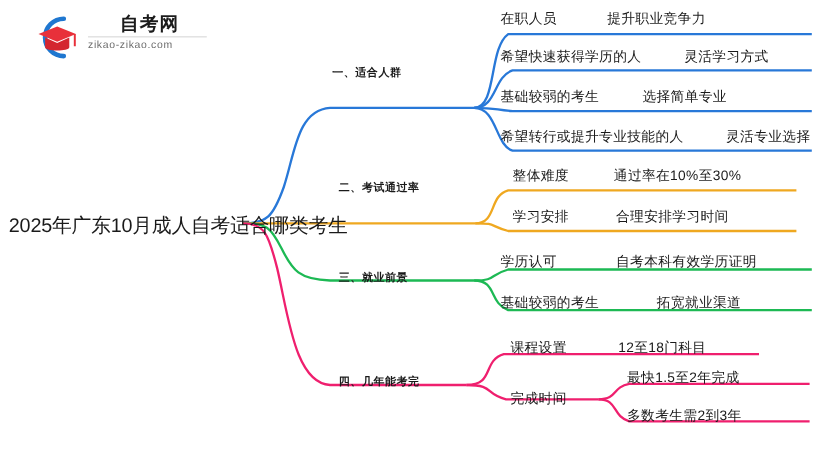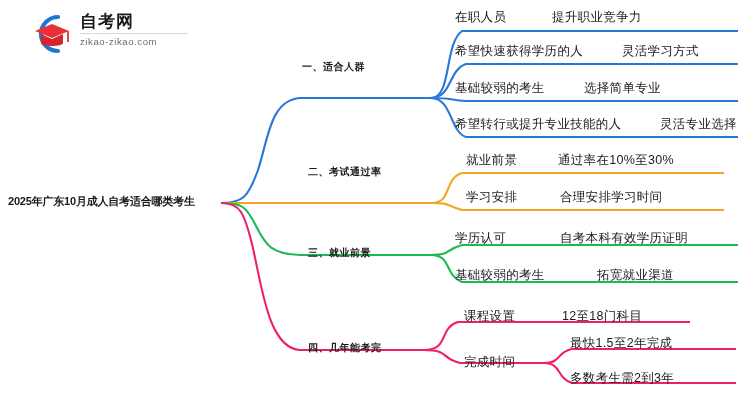--- a/index.html
+++ b/index.html
@@ -48,20 +48,21 @@
     top: 1px;
     width: 112px;
   }
   .logo-cn {
     font-size: 17px;
     font-weight: bold;
     color: #1b1b1b;
     letter-spacing: 1px;
     line-height: 21px;
     white-space: nowrap;
+    text-align: center;
   }
   .logo-rule {
     height: 1px;
     background: #d8d8d8;
     margin: 1px 0 2px 0;
     width: 108px;
   }
   .logo-en {
     font-size: 9.5px;
     color: #6c6c6c;
@@ -70,22 +71,22 @@
   }
 
   
   .node {
     position: absolute;
     white-space: nowrap;
     color: #1a1a1a;
     line-height: 1;
   }
   .root-node {
-    font-size: 11px;
-    font-weight: bold;
+    font-size: 18px;
+    font-weight: normal;
     letter-spacing: -0.2px;
   }
   .branch-node {
     font-size: 10px;
     font-weight: bold;
     letter-spacing: .5px;
   }
   .leaf-key {
     font-size: 12.5px;
     letter-spacing: .3px;
@@ -150,21 +151,21 @@
   <div class="node leaf-val" style="left:622px; top:45px;">灵活学习方式</div>
 
   <div class="node leaf-key" style="left:455px; top:82px;">基础较弱的考生</div>
   <div class="node leaf-val" style="left:584px; top:82px;">选择简单专业</div>
 
   <div class="node leaf-key" style="left:455px; top:118px;">希望转行或提升专业技能的人</div>
   <div class="node leaf-val" style="left:660px; top:118px;">灵活专业选择</div>
 
   <div class="node branch-node" style="left:308px; top:167px;">二、考试通过率</div>
 
-  <div class="node leaf-key" style="left:466px; top:154px;">就业前景</div>
+  <div class="node leaf-key" style="left:466px; top:154px;">整体难度</div>
   <div class="node leaf-val" style="left:558px; top:154px;">通过率在10%至30%</div>
 
   <div class="node leaf-key" style="left:466px; top:191px;">学习安排</div>
   <div class="node leaf-val" style="left:560px; top:191px;">合理安排学习时间</div>
 
   <div class="node branch-node" style="left:308px; top:248px;">三、就业前景</div>
 
   <div class="node leaf-key" style="left:455px; top:232px;">学历认可</div>
   <div class="node leaf-val" style="left:560px; top:232px;">自考本科有效学历证明</div>
 

